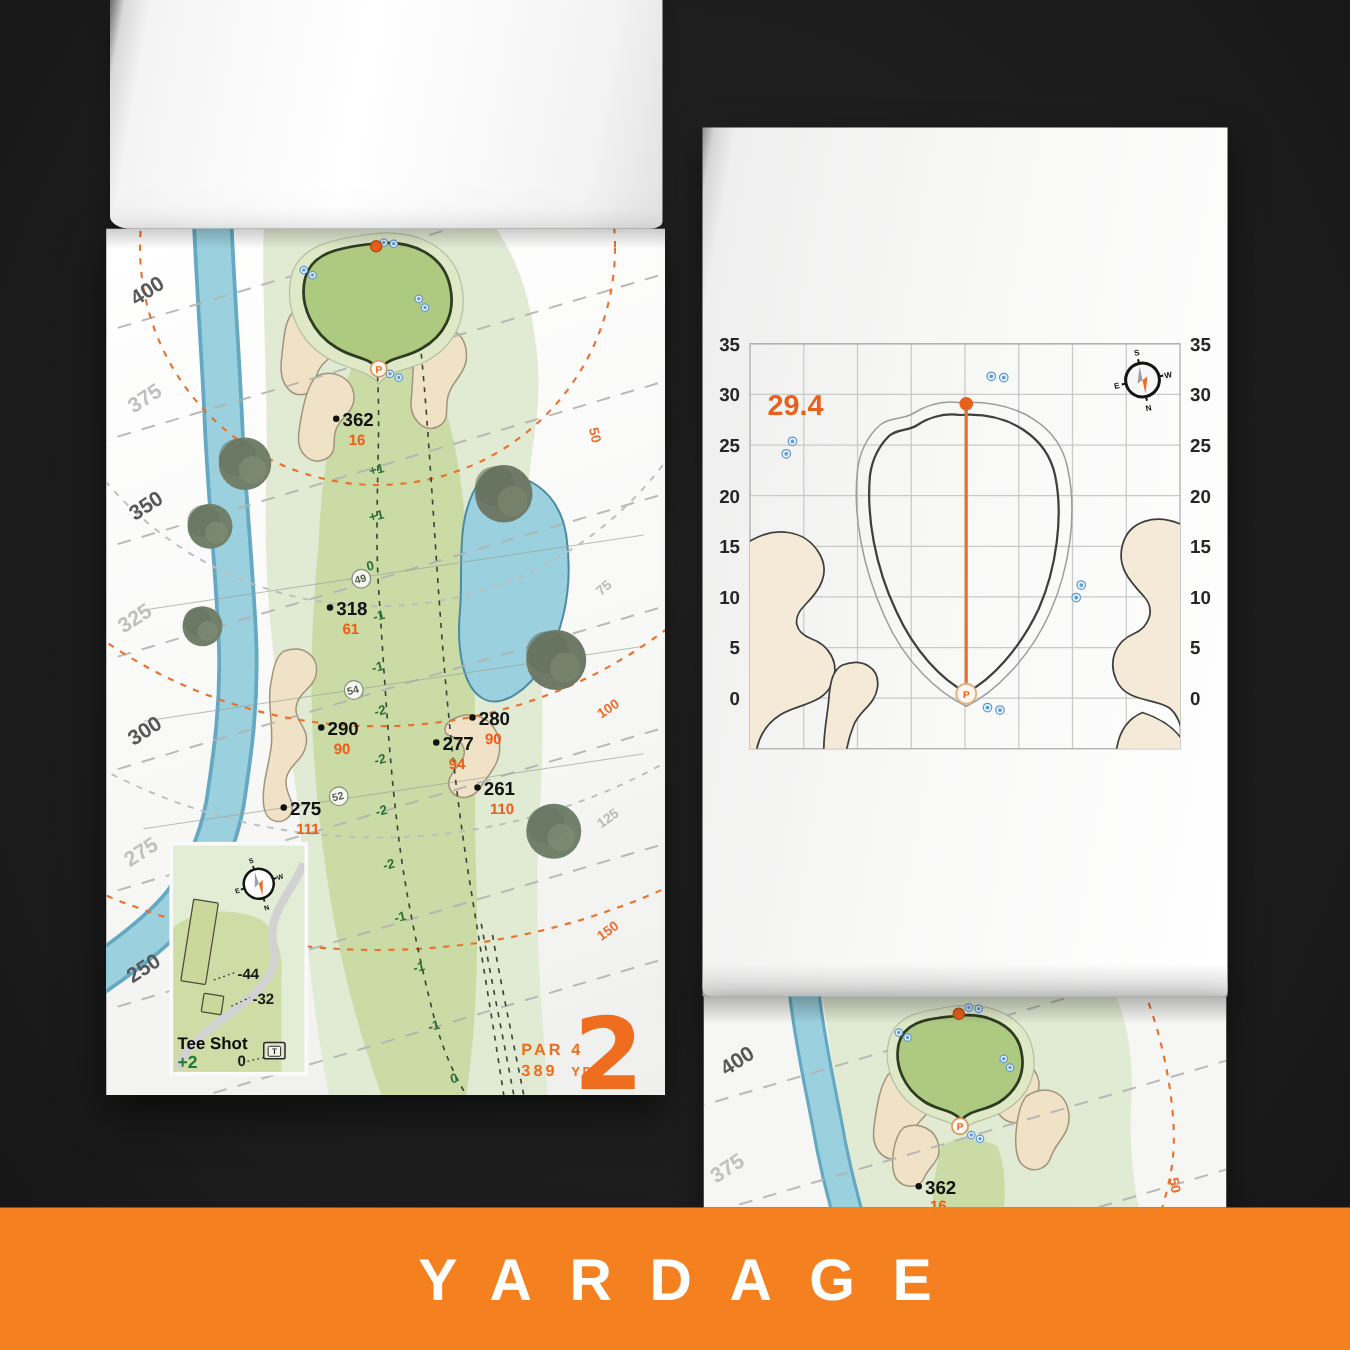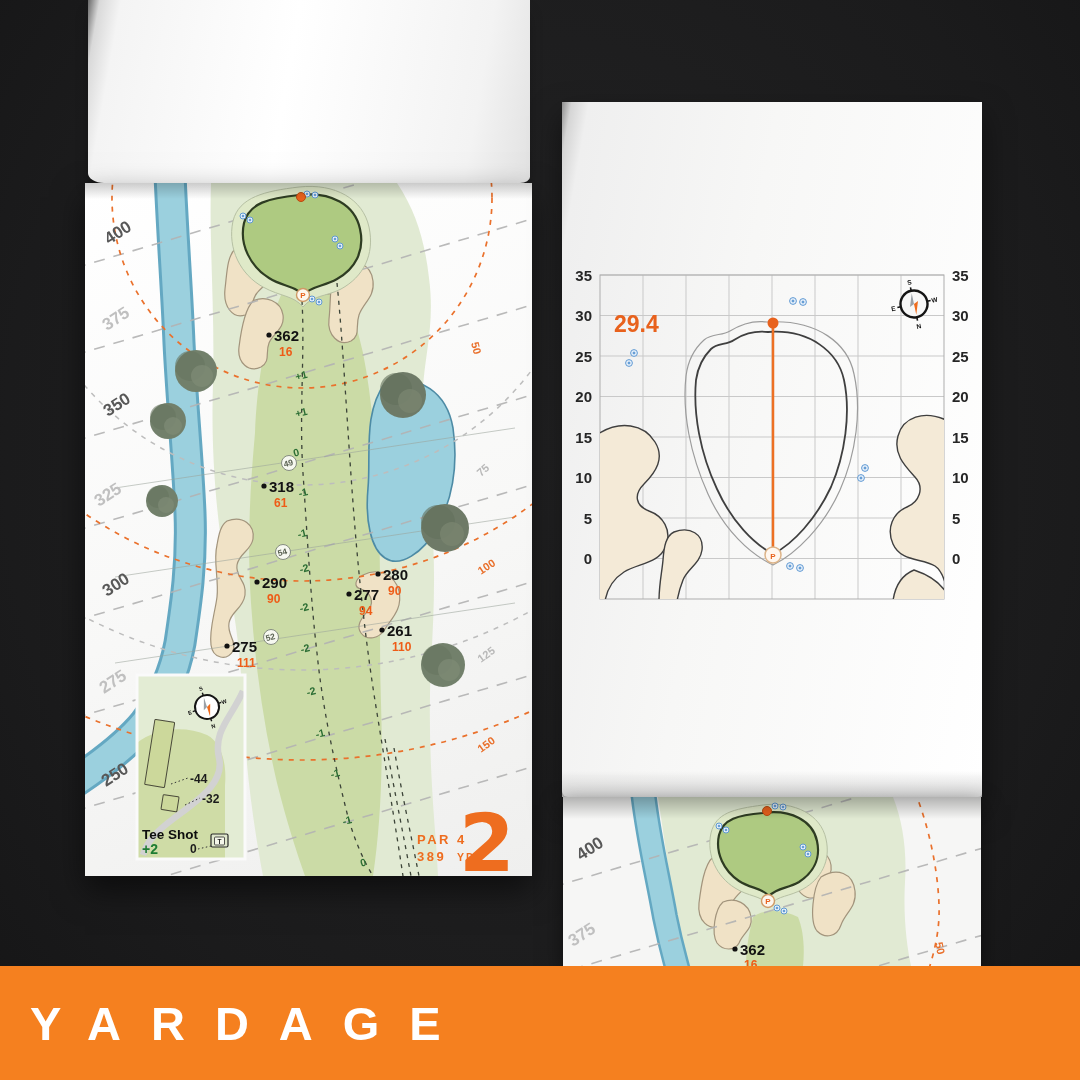--- a/index.html
+++ b/index.html
@@ -40,21 +40,21 @@
     left:563px;top:797px;width:418px;height:169px;
     background:#f6f6f5;overflow:hidden;
     box-shadow:0 8px 20px rgba(0,0,0,.5);
   }
   .page-partial::before{
     content:"";position:absolute;left:0;top:0;right:0;height:22px;
     background:linear-gradient(rgba(0,0,0,.28),rgba(0,0,0,0));pointer-events:none;z-index:5;
   }
   .banner{
     position:absolute;left:0;top:966px;width:1080px;height:114px;
-    background:#f5801f;display:flex;align-items:center;
+    background:#f5801f;display:flex;align-items:center;justify-content:center;
   }
   .banner span{
     color:#ffffff;font-weight:700;font-size:47px;letter-spacing:30px;padding-left:30px;
     font-family:"Liberation Sans","DejaVu Sans",sans-serif;
   }
   svg{display:block;position:absolute;left:0;top:0;}
   svg text{font-family:"Liberation Sans","DejaVu Sans",sans-serif;}
   .scale{font-size:17px;font-weight:700;fill:#585858;}
   .scale.muted{fill:#c0c0c0;}
   .arcl{font-size:11px;font-weight:700;fill:#e96f2a;}

